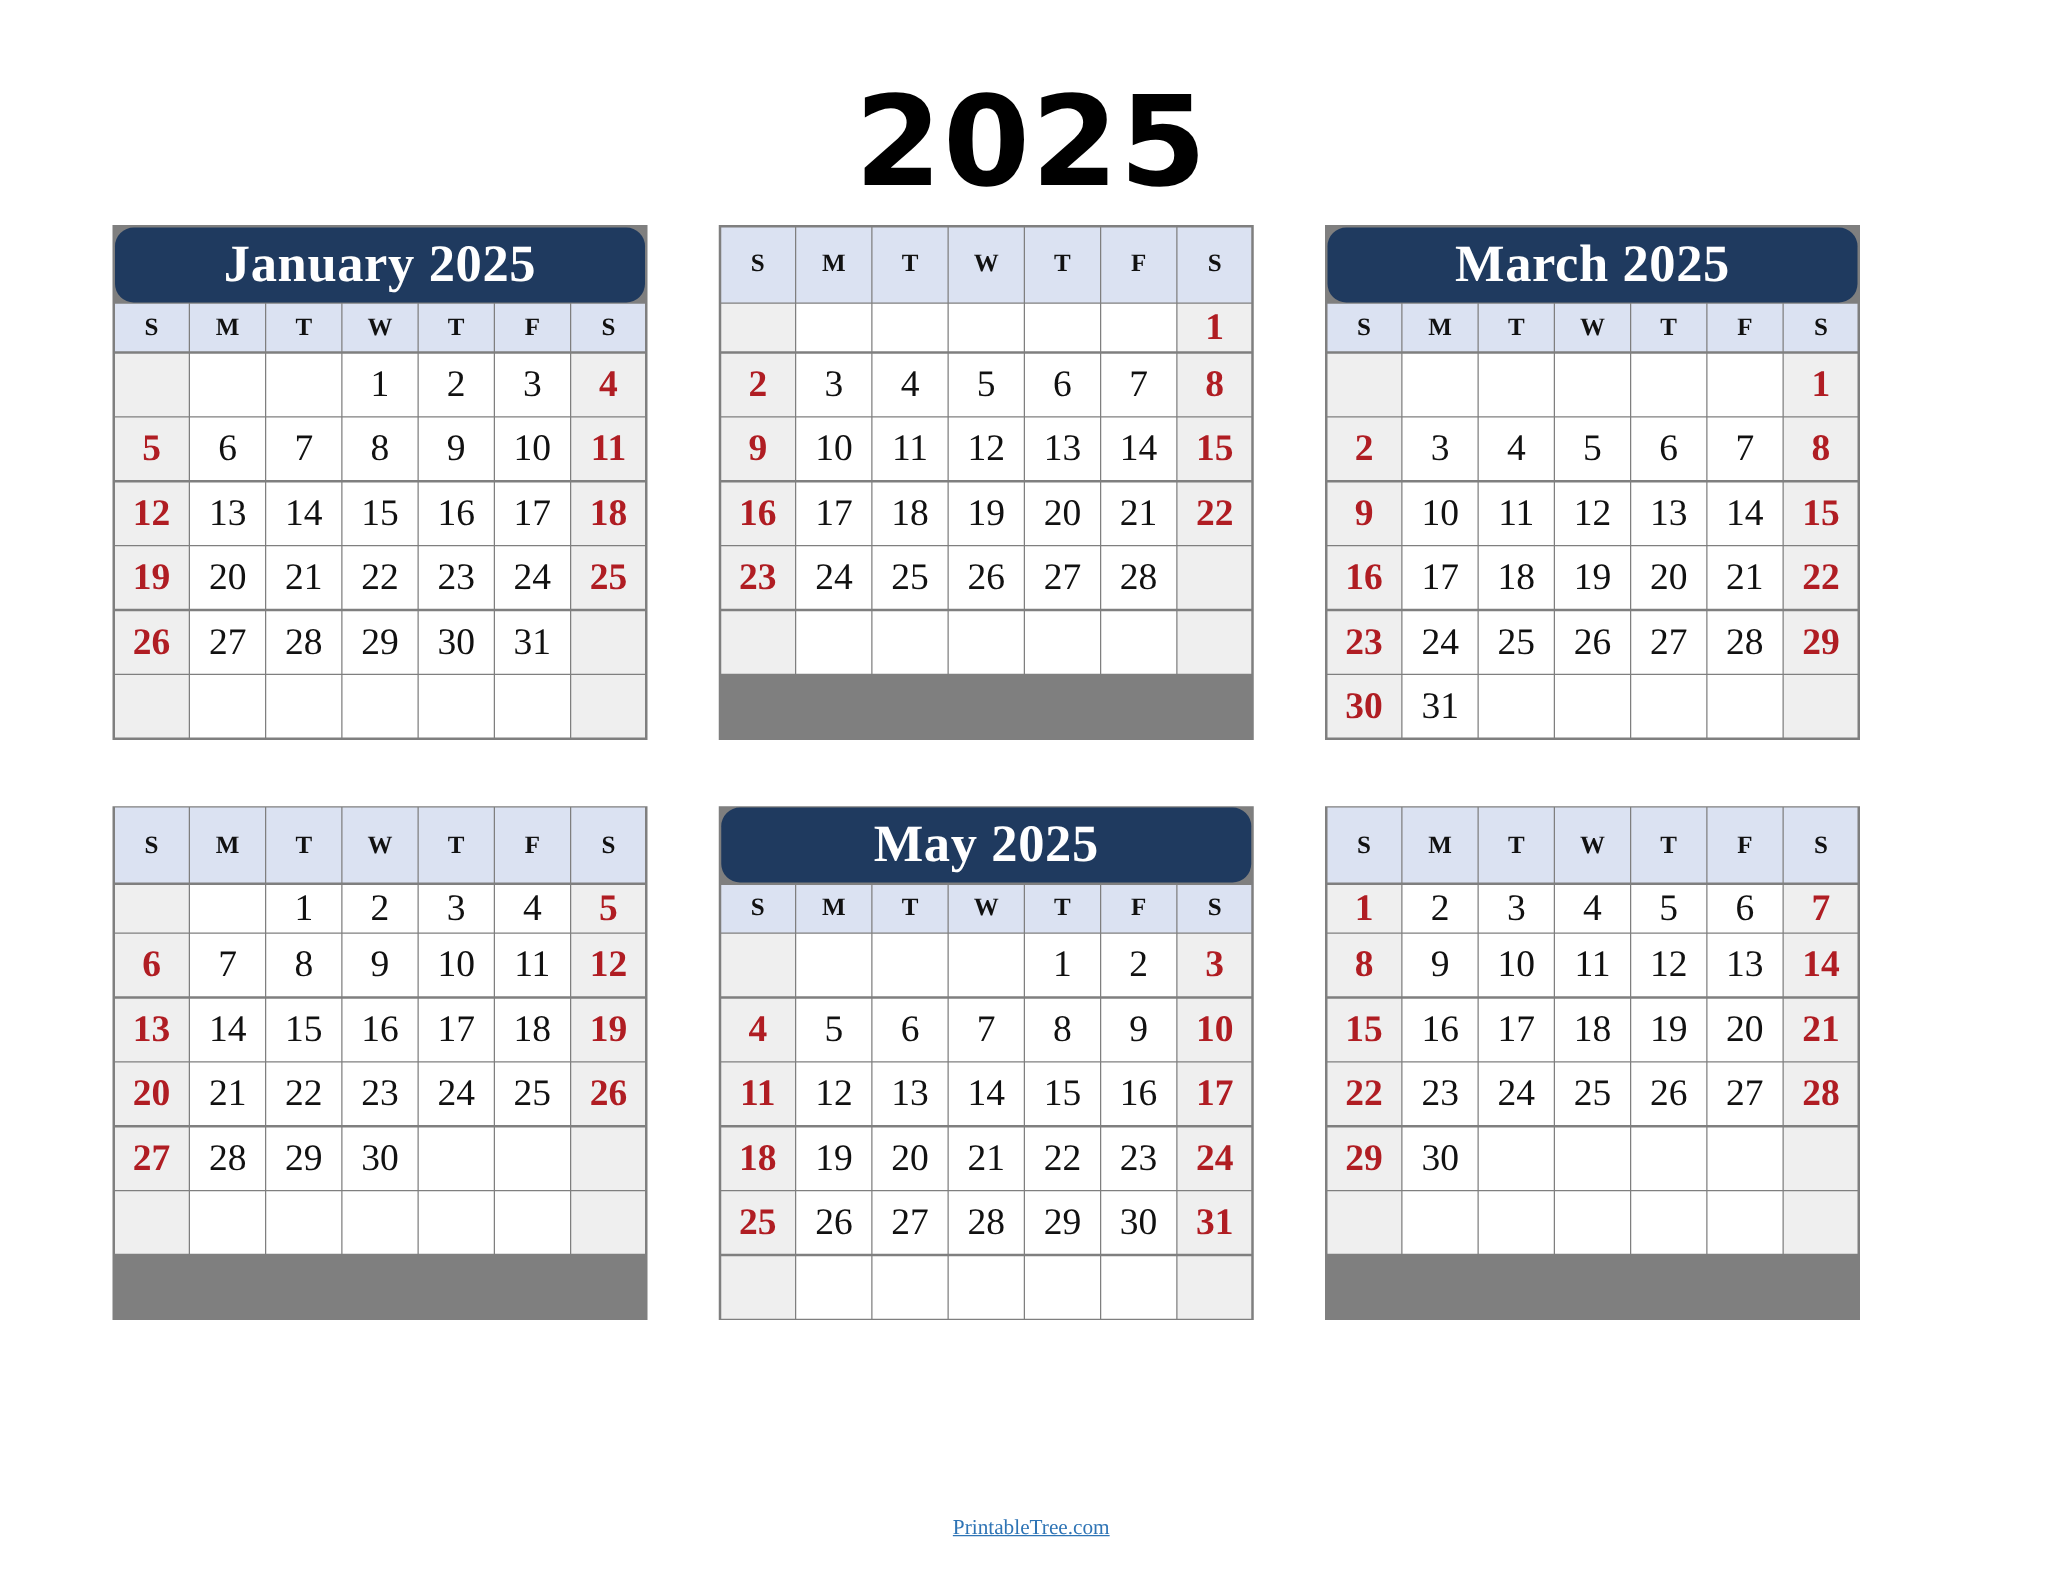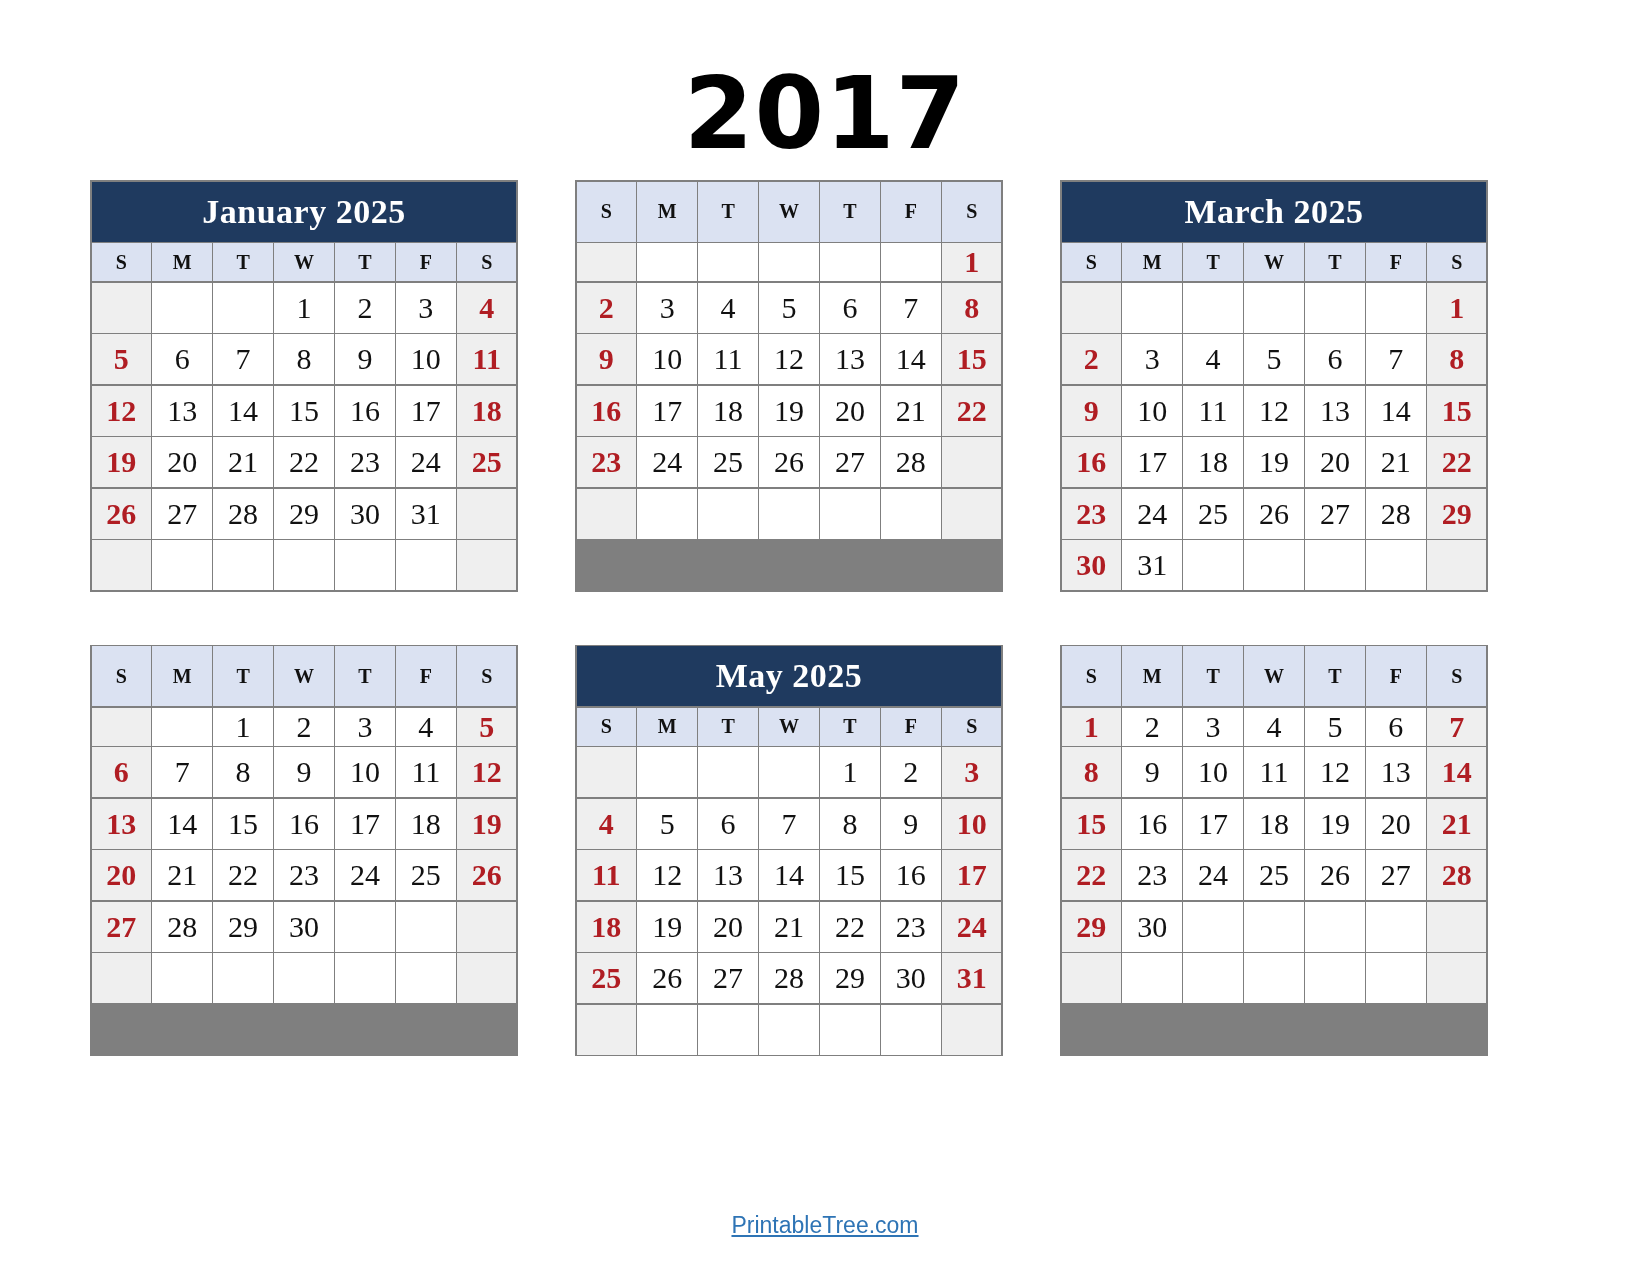--- a/index.html
+++ b/index.html
@@ -29,21 +29,21 @@
     grid-template-columns:repeat(7, 1fr);
     grid-template-rows:60px 38px repeat(6, 50px);
     gap:1.5px; padding:1.5px;
     background:var(--grid-line, #7f7f7f);
   }
   .month-header {
     grid-column:1 / -1;
     background:var(--header-bg, #1f3a5f);
     color:var(--header-text, #ffffff);
     display:flex; align-items:center; justify-content:center;
-    font-size:34px; font-weight:600; letter-spacing:0.5px;
+    font-size:42px; font-weight:600; letter-spacing:0.5px;border-radius:15px;
   }
   .weekday-cell {
     background:var(--weekday-bg, #dbe2f2);
     display:flex; align-items:center; justify-content:center;
     font-size:20px; font-weight:bold; color:#111;
   }
   .day-cell {
     background:#ffffff;
     display:flex; align-items:center; justify-content:center;
     font-size:30px; color:#111;
@@ -53,30 +53,31 @@
     color:var(--weekend-text, #b01d23);
     font-weight:bold;
   }
   .footer {
     position:absolute; top:1212px; left:0; width:100%;
     text-align:center;
     font-family:"Liberation Sans", sans-serif;
   }
   .footer-link {
     color:var(--link, #2e74b5);
-    font-size:23px;
+    font-size:17px;
     text-decoration:underline;
     cursor:pointer;
+    font-family:Liberation Serif, serif;
   }
 </style>
 </head>
 <body>
 
 <div class="page">
-  <h1 class="year-title">2017</h1>
+  <h1 class="year-title">2025</h1>
   <div class="calendars">
       <div class="month">
         <div class="month-header">January 2025</div>
         <div class="weekday-cell">S</div>
         <div class="weekday-cell">M</div>
         <div class="weekday-cell">T</div>
         <div class="weekday-cell">W</div>
         <div class="weekday-cell">T</div>
         <div class="weekday-cell">F</div>
         <div class="weekday-cell">S</div>

